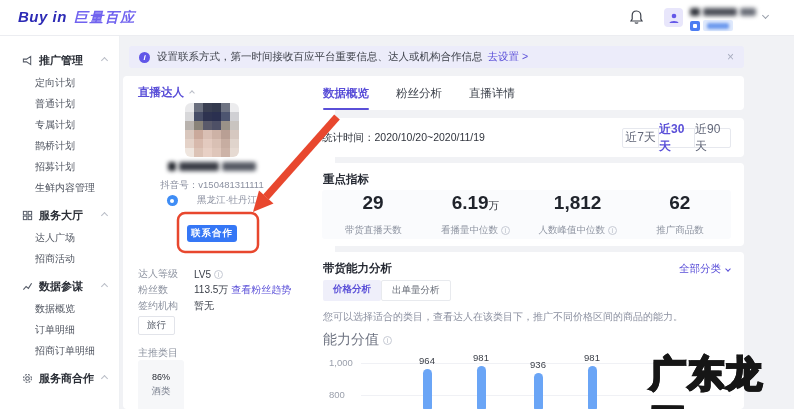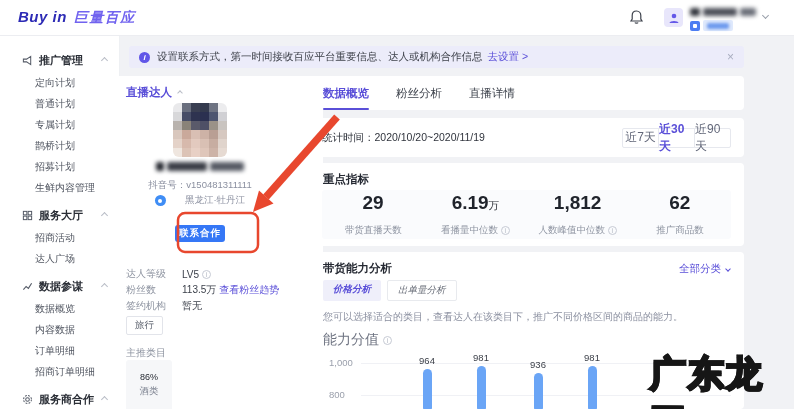--- a/index.html
+++ b/index.html
@@ -45,21 +45,21 @@
     border-radius:3px; display:flex; align-items:center; padding:0 10px; z-index:6; }
   .notice-ico { width:11px; height:11px; border-radius:50%; background:#6156e8; color:#fff; font-size:8px;
     line-height:11px; text-align:center; font-style:italic; font-weight:bold; flex:none; }
   .notice-text { font-size:10.5px; color:#40444d; margin-left:7px; white-space:nowrap; }
   .notice-link { font-size:10.5px; color:#5a4fd8; margin-left:5px; cursor:pointer; white-space:nowrap; }
   .notice-close { margin-left:auto; color:#a9aec0; font-size:12px; cursor:pointer; line-height:1; }
 
   .card { position:absolute; background:#fff; border-radius:4px; }
 
   
-  .profile-card { left:111px; top:76px; width:212px; height:333px; overflow:hidden; z-index:6; }
+  .profile-card { left:123px; top:76px; width:212px; height:333px; overflow:hidden; z-index:6; }
   .panel-title { position:absolute; left:15px; top:9px; font-size:11.5px; font-weight:bold; color:#5a4fd8; display:flex; align-items:center; gap:6px; }
   .panel-title .chev { color:#b9bdc7; width:4px; height:4px; }
   .avatar { position:absolute; left:62px; top:27px; width:54px; height:54px; border-radius:6px; overflow:hidden; }
   .pname { position:absolute; left:0; top:86px; width:178px; display:flex; justify-content:center; gap:3px; }
   .pname i { display:block; height:9px; border-radius:2px; filter:blur(2px); }
   .douyin { position:absolute; left:0; top:103px; width:178px; text-align:center; font-size:9.5px; color:#8b90a0; }
   .loc { position:absolute; left:0; top:118px; width:178px; display:flex; justify-content:center; align-items:center; gap:19px;
     font-size:9.5px; color:#8b90a0; }
   .loc-ico { width:11px; height:11px; border-radius:50%; background:#3f8df5; position:relative; }
   .loc-ico::after { content:""; position:absolute; left:3.5px; top:3.5px; width:4px; height:4px; border-radius:50%; background:#fff; }
@@ -103,21 +103,21 @@
   .metrics-panel { position:absolute; left:13px; right:13px; top:27px; bottom:7px; background:#fafbfd; border-radius:3px; display:flex; }
   .metric { flex:1; display:flex; flex-direction:column; align-items:center; justify-content:center; }
   .m-value { font-size:19px; font-weight:bold; color:#1f232b; line-height:1; }
   .m-value .m-suffix { font-size:10.5px; font-weight:normal; }
   .m-label { margin-top:12px; font-size:9.5px; color:#8d93a0; display:flex; align-items:center; gap:3px; }
 
   .ability-card { left:309px; top:252px; width:435px; height:157px; overflow:hidden; z-index:6; }
   .ability-title { position:absolute; left:14px; top:9px; font-size:11.5px; font-weight:bold; color:#262a33; }
   .ability-filter { position:absolute; right:14px; top:10px; font-size:10.5px; color:#5a4fd8; display:flex; align-items:center; gap:5px; cursor:pointer; }
   .ability-filter .chev { width:4px; height:4px; }
-  .chips { position:absolute; left:14px; top:28px; display:flex; gap:6px;font-style:italic; }
+  .chips { position:absolute; left:14px; top:28px; display:flex; gap:0; }
   .chip { font-size:9.5px; padding:3px 10px; border-radius:2px; cursor:pointer; }
   .chip.active { background:#efeffa; color:#5a4fd8; font-weight:bold; }
   .chip.plain { background:#fff; border:1px solid #e8eaee; color:#666b76; }
   .ability-desc { position:absolute; left:14px; top:58px; font-size:10px; color:#8b90a0; }
   .score-label { position:absolute; left:14px; top:79px; font-size:14px; color:#6f7482; display:flex; align-items:center; gap:4px;text-align:right; }
   .chart { position:absolute; left:0; top:84px; right:0; bottom:0; }
   .gridline { position:absolute; left:52px; right:13px; height:1px; background:#f0f1f5; }
   .ytick { position:absolute; left:20px; font-size:9.5px; color:#9ba0ac; }
   .bar-group { position:absolute; top:0; bottom:0; width:40px; margin-left:-20px; }
   .bar-label { position:absolute; left:0; width:40px; text-align:center; font-size:9.5px; color:#3b3f48; }
@@ -183,34 +183,33 @@
       <svg width="11" height="11" viewBox="0 0 12 12">
           <rect x="1.5" y="1.5" width="3.8" height="3.8" fill="none" stroke="#555b67" stroke-width="1.1"></rect>
           <rect x="6.7" y="1.5" width="3.8" height="3.8" fill="none" stroke="#555b67" stroke-width="1.1"></rect>
           <rect x="1.5" y="6.7" width="3.8" height="3.8" fill="none" stroke="#555b67" stroke-width="1.1"></rect>
           <rect x="6.7" y="6.7" width="3.8" height="3.8" fill="none" stroke="#555b67" stroke-width="1.1"></rect>
         </svg>
     </span>
     <span class="nav-label">服务大厅</span>
     <span class="chev up"></span>
   </div>
+  <div class="nav-item">达人广场</div>
   <div class="nav-item">招商活动</div>
-  <div class="nav-item">达人广场</div>
   <div class="nav-gap"></div>
   <div class="nav-group">
     <span class="nav-ico">
       <svg width="11" height="11" viewBox="0 0 12 12">
           <polyline points="1.5,9.5 4.5,6 7,8 10.5,2.5" fill="none" stroke="#555b67" stroke-width="1.2"></polyline>
         </svg>
     </span>
     <span class="nav-label">数据参谋</span>
     <span class="chev up"></span>
   </div>
   <div class="nav-item">数据概览</div>
-  <div class="nav-item">内容数据</div>
   <div class="nav-item">订单明细</div>
   <div class="nav-item">招商订单明细</div>
   <div class="nav-gap"></div>
   <div class="nav-group">
     <span class="nav-ico">
       <svg width="11" height="11" viewBox="0 0 12 12">
           <circle cx="6" cy="6" r="2" fill="none" stroke="#555b67" stroke-width="1.1"></circle>
           <circle cx="6" cy="6" r="4.3" fill="none" stroke="#555b67" stroke-width="1.1" stroke-dasharray="2 1.4"></circle>
         </svg>
     </span>

